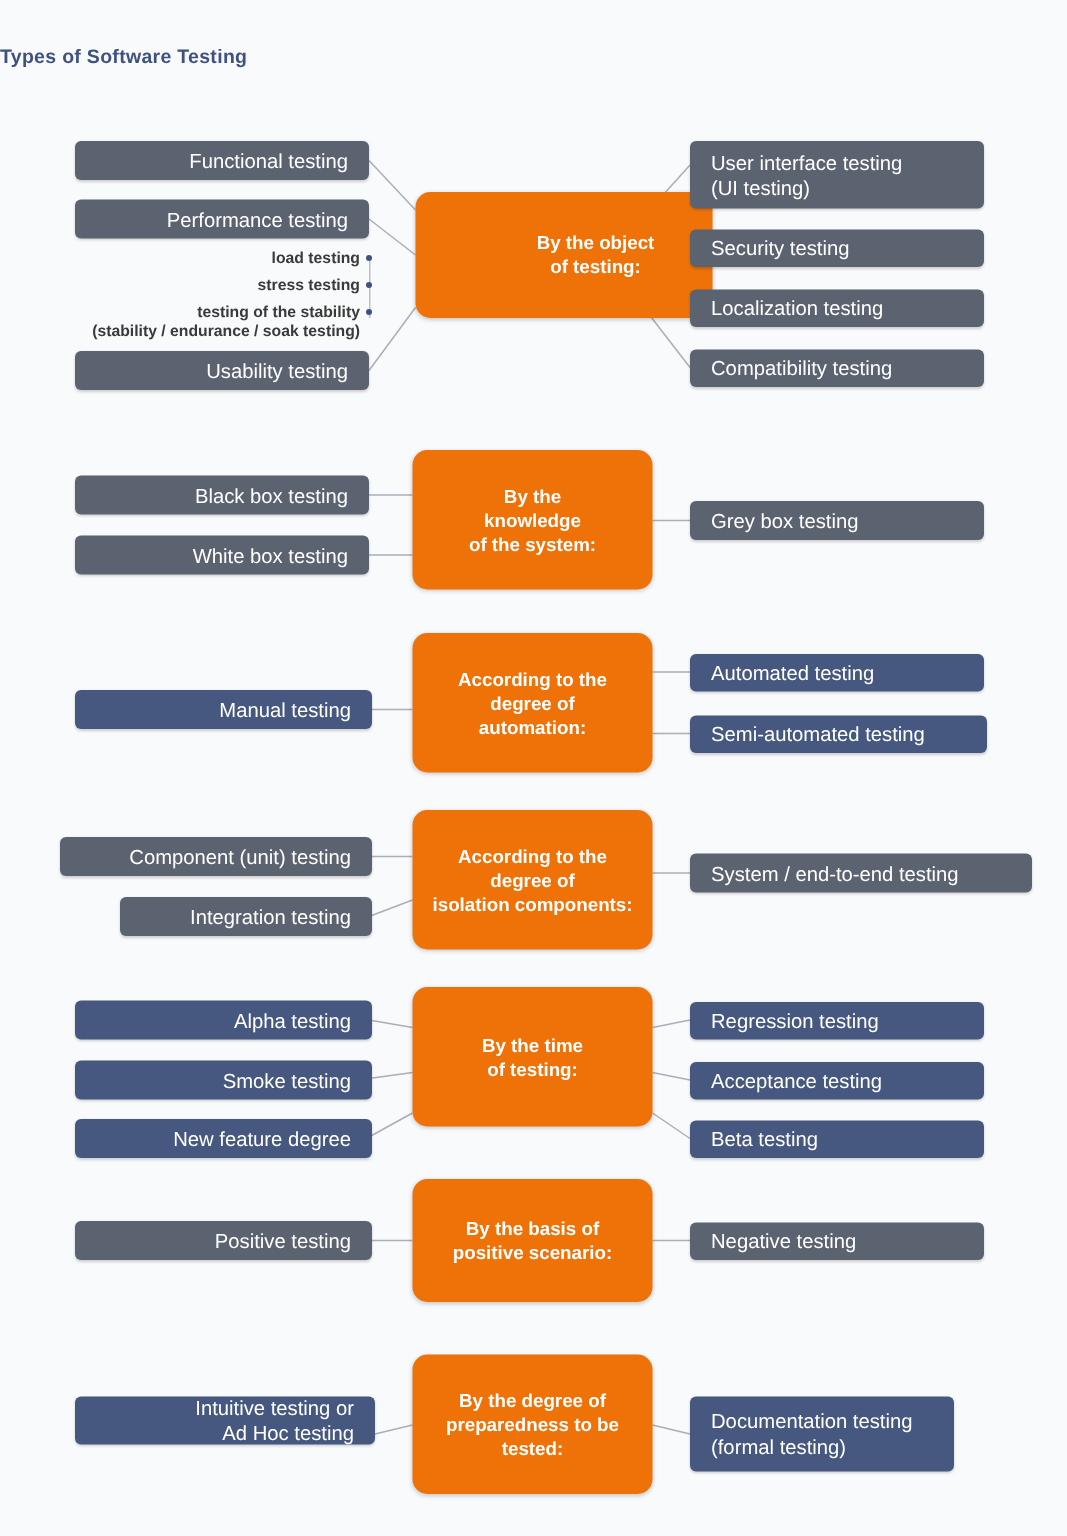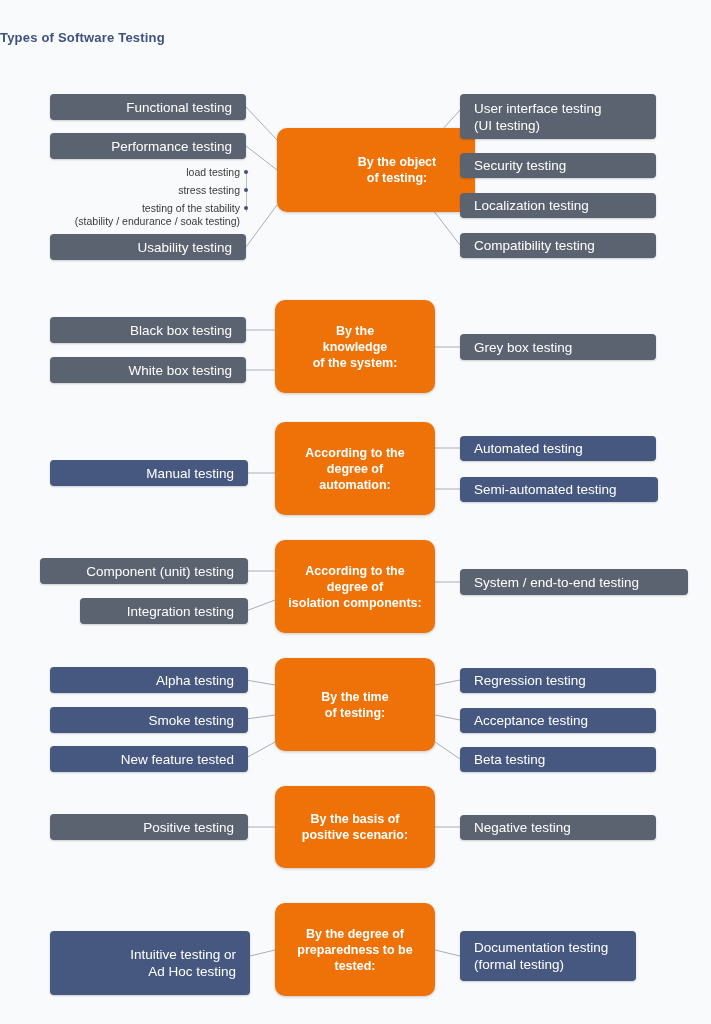--- a/index.html
+++ b/index.html
@@ -56,20 +56,21 @@
 
   
   .sublist{position:absolute;}
   .subitem{
     position:absolute;
     font-size:10.5px;
     color:#3a3a3a;
     text-align:right;
     white-space:pre-line;
     line-height:13px;
+    font-weight:bold;
   }
   .subdot{
     position:absolute;
     width:4px;height:4px;border-radius:50%;
     background:#3e5182;
   }
   .subrail{
     position:absolute;
     width:1px;background:#b9bec8;
   }
@@ -167,34 +168,34 @@
 
   <div class="node gray left-node" style="left:40px;top:558px;width:208px;height:26px;">Component (unit) testing</div>
   <div class="node gray right-node" style="left:460px;top:569px;width:228px;height:26px;">System / end-to-end testing</div>
   <div class="node gray left-node" style="left:80px;top:598px;width:168px;height:26px;">Integration testing</div>
 
   <div class="hub" style="left:275px;top:658px;width:160px;height:93px;">By the time
 of testing:</div>
 
   <div class="node slate left-node" style="left:50px;top:667px;width:198px;height:26px;">Alpha testing</div>
   <div class="node slate left-node" style="left:50px;top:707px;width:198px;height:26px;">Smoke testing</div>
-  <div class="node slate left-node" style="left:50px;top:746px;width:198px;height:26px;">New feature tested</div>
+  <div class="node slate left-node" style="left:50px;top:746px;width:198px;height:26px;">New feature degree</div>
 
   <div class="node slate right-node" style="left:460px;top:668px;width:196px;height:25px;">Regression testing</div>
   <div class="node slate right-node" style="left:460px;top:708px;width:196px;height:25px;">Acceptance testing</div>
   <div class="node slate right-node" style="left:460px;top:747px;width:196px;height:25px;">Beta testing</div>
 
   <div class="hub" style="left:275px;top:786px;width:160px;height:82px;">By the basis of
 positive scenario:</div>
 
   <div class="node gray left-node" style="left:50px;top:814px;width:198px;height:26px;">Positive testing</div>
   <div class="node gray right-node" style="left:460px;top:815px;width:196px;height:25px;">Negative testing</div>
 
   <div class="hub" style="left:275px;top:903px;width:160px;height:93px;">By the degree of
 preparedness to be
 tested:</div>
 
-  <div class="node slate left-node" style="left:50px;top:931px;width:200px;height:64px;text-align:right;">Intuitive testing or
+  <div class="node slate left-node" style="left:50px;top:931px;width:200px;height:32px;text-align:right;">Intuitive testing or
 Ad Hoc testing</div>
   <div class="node slate right-node" style="left:460px;top:931px;width:176px;height:50px;">Documentation testing
 (formal testing)</div>
 
 </div>
 
 </body></html>

